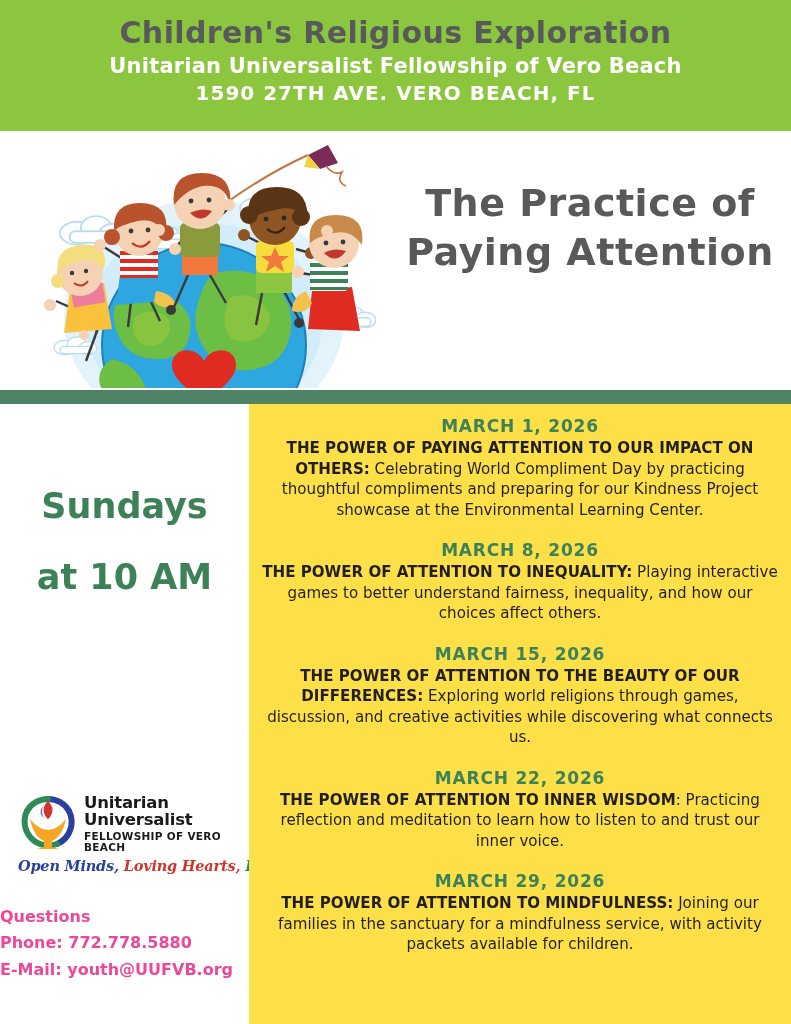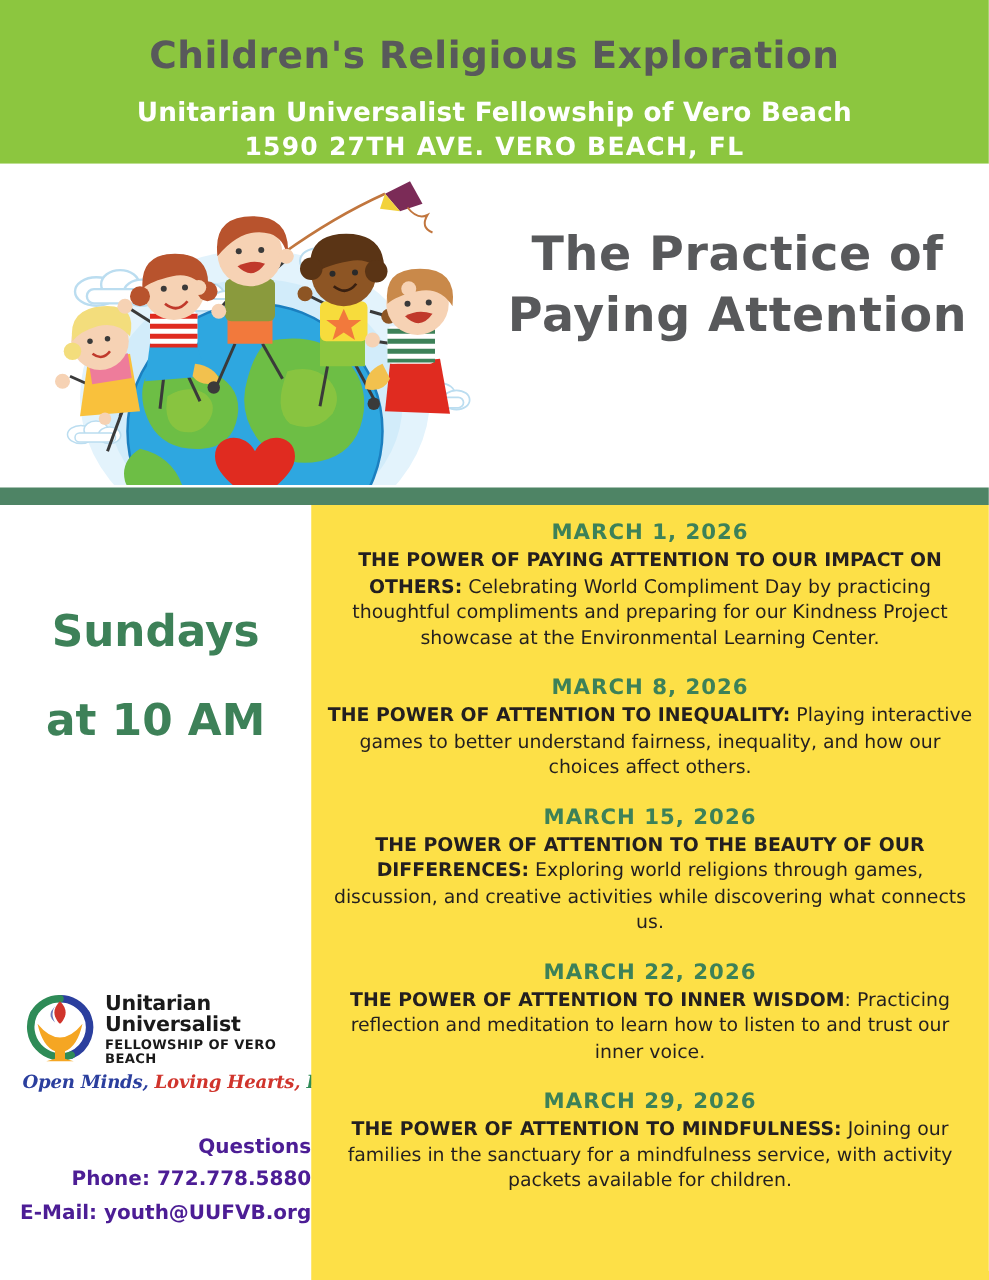--- a/index.html
+++ b/index.html
@@ -27,21 +27,21 @@
     box-sizing: border-box;
     padding-top: 12px;
   }
   .hdr-title {
     font-family: "DejaVu Sans", sans-serif;
     font-weight: bold;
     font-size: 30px;
     letter-spacing: 0.4px;
     color: #58595B;
     line-height: 1.1;
-    margin: 16px;
+    margin: 4px;
   }
   .hdr-sub1 {
     font-family: "DejaVu Sans", sans-serif;
     font-weight: bold;
     font-size: 21px;
     color: #FFFFFF;
     line-height: 1.25;
     margin: 4px 0 0 0;
     letter-spacing: 0.2px;
   }
@@ -164,25 +164,25 @@
     white-space: nowrap;
   }
   .tg-a { color: #2B3F9E; font-style: italic; }
   .tg-b { color: #D0342C; }
   .tg-c { color: #2E8B57; }
 
   .contact {
     position: absolute;
     left: 0; top: 500px;
     width: 249px;
-    text-align: right;
+    text-align: left;
     font-family: "DejaVu Sans", sans-serif;
     font-weight: bold;
     font-size: 16px;
-    color: #4c1d95;
+    color: #ec4899;
     line-height: 1.65;
   }
 
   
   .schedule {
     position: absolute;
     left: 0; top: 0;
     width: 542px;
     padding: 12px 10px 0 10px;
     box-sizing: border-box;

